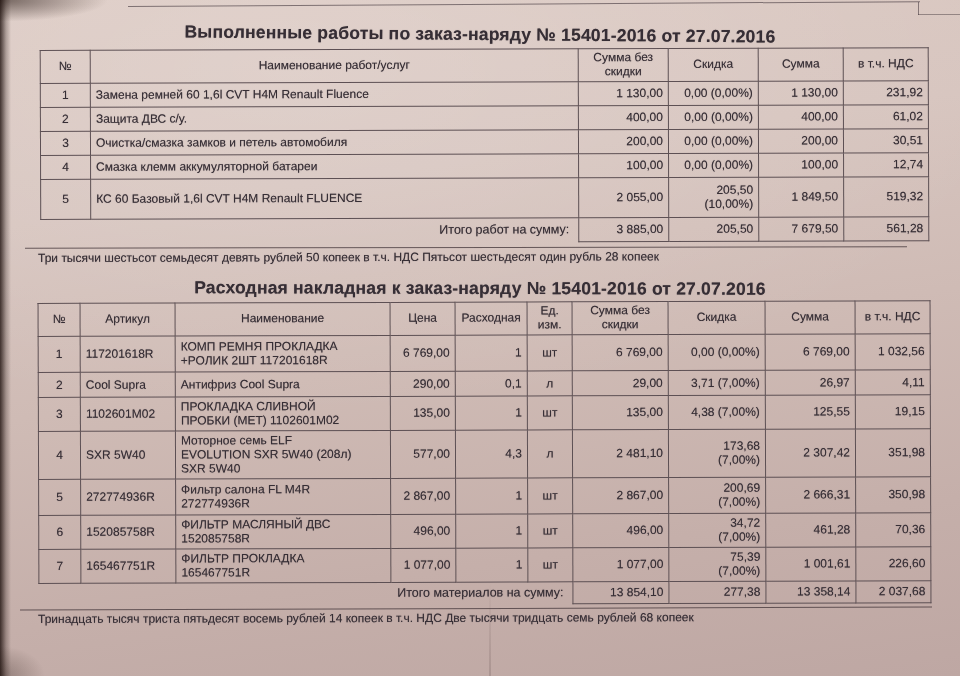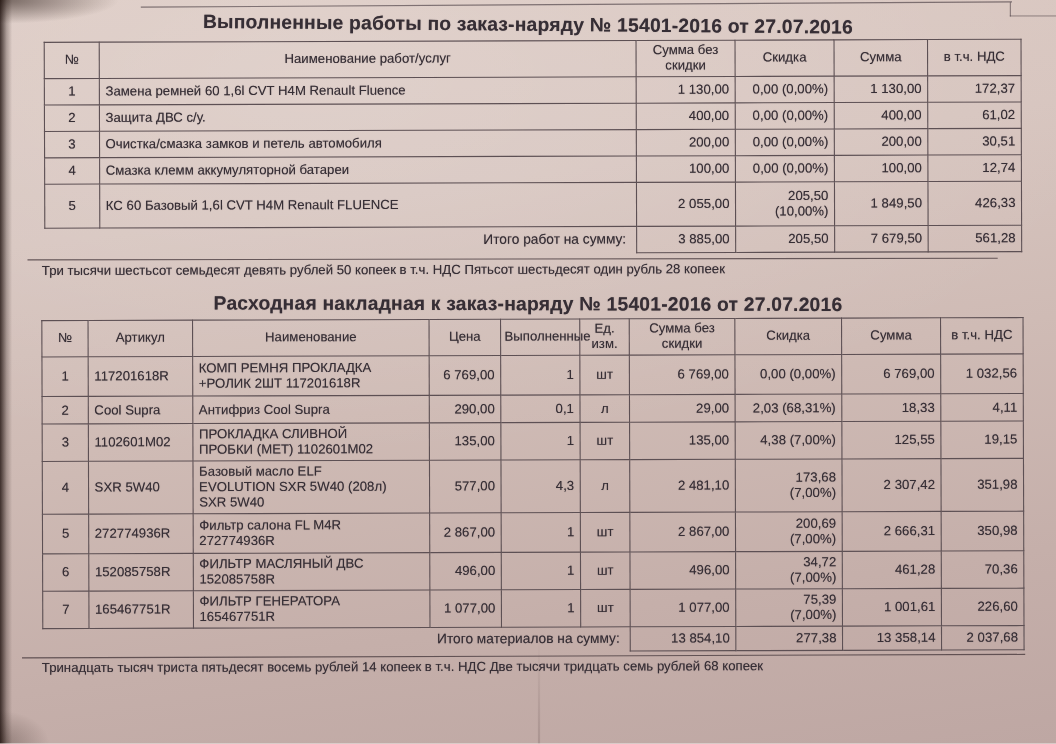--- a/index.html
+++ b/index.html
@@ -34,21 +34,21 @@
     background: rgba(62,50,56,0.55);
   }
   .crop-line-right {
     position: absolute; left: 918px; top: 14px; width: 42px; height: 1px;
     background: rgba(62,50,56,0.45);
   }
   .fold {
     position: absolute; left: 489px; bottom: 0; width: 2px; height: 95px;
     background: linear-gradient(180deg, transparent, rgba(92,72,72,0.22));
   }
-  .doc { position: absolute; left: 0; top: 4px; width: 960px; }
+  .doc { position: absolute; left: 0; top: 16px; width: 960px; }
 
   h1.doc-title {
     margin: 0; text-align: center; font-size: 17.5px; font-weight: bold;
     letter-spacing: 0.2px;
   }
   .title-works { padding-top: 8px; transform: rotate(0.5deg); }
   .title-materials { padding-top: 13px; transform: rotate(0.15deg); }
 
   table {
     border-collapse: collapse; table-layout: fixed;
@@ -104,21 +104,21 @@
           <th>в т.ч. НДС</th>
         </tr>
     </thead>
     <tbody>
         <tr style="height: 24px;">
           <td class="ac">1</td>
           <td class="al">Замена ремней 60 1,6l CVT H4M Renault Fluence</td>
           <td class="ar">1 130,00</td>
           <td class="ar">0,00 (0,00%)</td>
           <td class="ar">1 130,00</td>
-          <td class="ar">172,37</td>
+          <td class="ar">231,92</td>
         </tr>
         <tr style="height: 24px;">
           <td class="ac">2</td>
           <td class="al">Защита ДВС с/у.</td>
           <td class="ar">400,00</td>
           <td class="ar">0,00 (0,00%)</td>
           <td class="ar">400,00</td>
           <td class="ar">61,02</td>
         </tr>
         <tr style="height: 24px;">
@@ -137,21 +137,21 @@
           <td class="ar">100,00</td>
           <td class="ar">12,74</td>
         </tr>
         <tr style="height: 40px;">
           <td class="ac">5</td>
           <td class="al">КС 60 Базовый 1,6l CVT H4M Renault FLUENCE</td>
           <td class="ar">2 055,00</td>
           <td class="ar">205,50
 (10,00%)</td>
           <td class="ar">1 849,50</td>
-          <td class="ar">426,33</td>
+          <td class="ar">519,32</td>
         </tr>
         <tr style="height: 24px;">
           <td colspan="2" class="ar total-label">Итого работ на сумму:</td>
           <td class="ar">3 885,00</td>
           <td class="ar">205,50</td>
           <td class="ar">7 679,50</td>
           <td class="ar">561,28</td>
         </tr>
       </tbody>
   </table>
@@ -173,21 +173,21 @@
         <col style="width:97px">
         <col style="width:90px">
         <col style="width:75px">
     </colgroup>
     <thead>
       <tr style="height:30px">
           <th>№</th>
           <th>Артикул</th>
           <th>Наименование</th>
           <th>Цена</th>
-          <th>Выполненные</th>
+          <th>Расходная</th>
           <th>Ед.
 изм.</th>
           <th>Сумма без скидки</th>
           <th>Скидка</th>
           <th>Сумма</th>
           <th>в т.ч. НДС</th>
         </tr>
     </thead>
     <tbody>
         <tr style="height: 36px;">
@@ -204,41 +204,41 @@
           <td class="ar">1 032,56</td>
         </tr>
         <tr style="height: 25px;">
           <td class="ac">2</td>
           <td class="al">Cool Supra</td>
           <td class="al">Антифриз Cool Supra</td>
           <td class="ar">290,00</td>
           <td class="ar">0,1</td>
           <td class="ac">л</td>
           <td class="ar">29,00</td>
-          <td class="ar">2,03 (68,31%)</td>
-          <td class="ar">18,33</td>
+          <td class="ar">3,71 (7,00%)</td>
+          <td class="ar">26,97</td>
           <td class="ar">4,11</td>
         </tr>
         <tr style="height: 34px;">
           <td class="ac">3</td>
           <td class="al">1102601M02</td>
           <td class="al">ПРОКЛАДКА СЛИВНОЙ
 ПРОБКИ (МЕТ) 1102601M02</td>
           <td class="ar">135,00</td>
           <td class="ar">1</td>
           <td class="ac">шт</td>
           <td class="ar">135,00</td>
           <td class="ar">4,38 (7,00%)</td>
           <td class="ar">125,55</td>
           <td class="ar">19,15</td>
         </tr>
         <tr style="height: 48px;">
           <td class="ac">4</td>
           <td class="al">SXR 5W40</td>
-          <td class="al">Базовый масло ELF
+          <td class="al">Моторное семь ELF
 EVOLUTION SXR 5W40 (208л)
 SXR 5W40</td>
           <td class="ar">577,00</td>
           <td class="ar">4,3</td>
           <td class="ac">л</td>
           <td class="ar">2 481,10</td>
           <td class="ar">173,68
 (7,00%)</td>
           <td class="ar">2 307,42</td>
           <td class="ar">351,98</td>
@@ -267,21 +267,21 @@
           <td class="ac">шт</td>
           <td class="ar">496,00</td>
           <td class="ar">34,72
 (7,00%)</td>
           <td class="ar">461,28</td>
           <td class="ar">70,36</td>
         </tr>
         <tr style="height: 34px;">
           <td class="ac">7</td>
           <td class="al">165467751R</td>
-          <td class="al">ФИЛЬТР ГЕНЕРАТОРА
+          <td class="al">ФИЛЬТР ПРОКЛАДКА
 165467751R</td>
           <td class="ar">1 077,00</td>
           <td class="ar">1</td>
           <td class="ac">шт</td>
           <td class="ar">1 077,00</td>
           <td class="ar">75,39
 (7,00%)</td>
           <td class="ar">1 001,61</td>
           <td class="ar">226,60</td>
         </tr>

